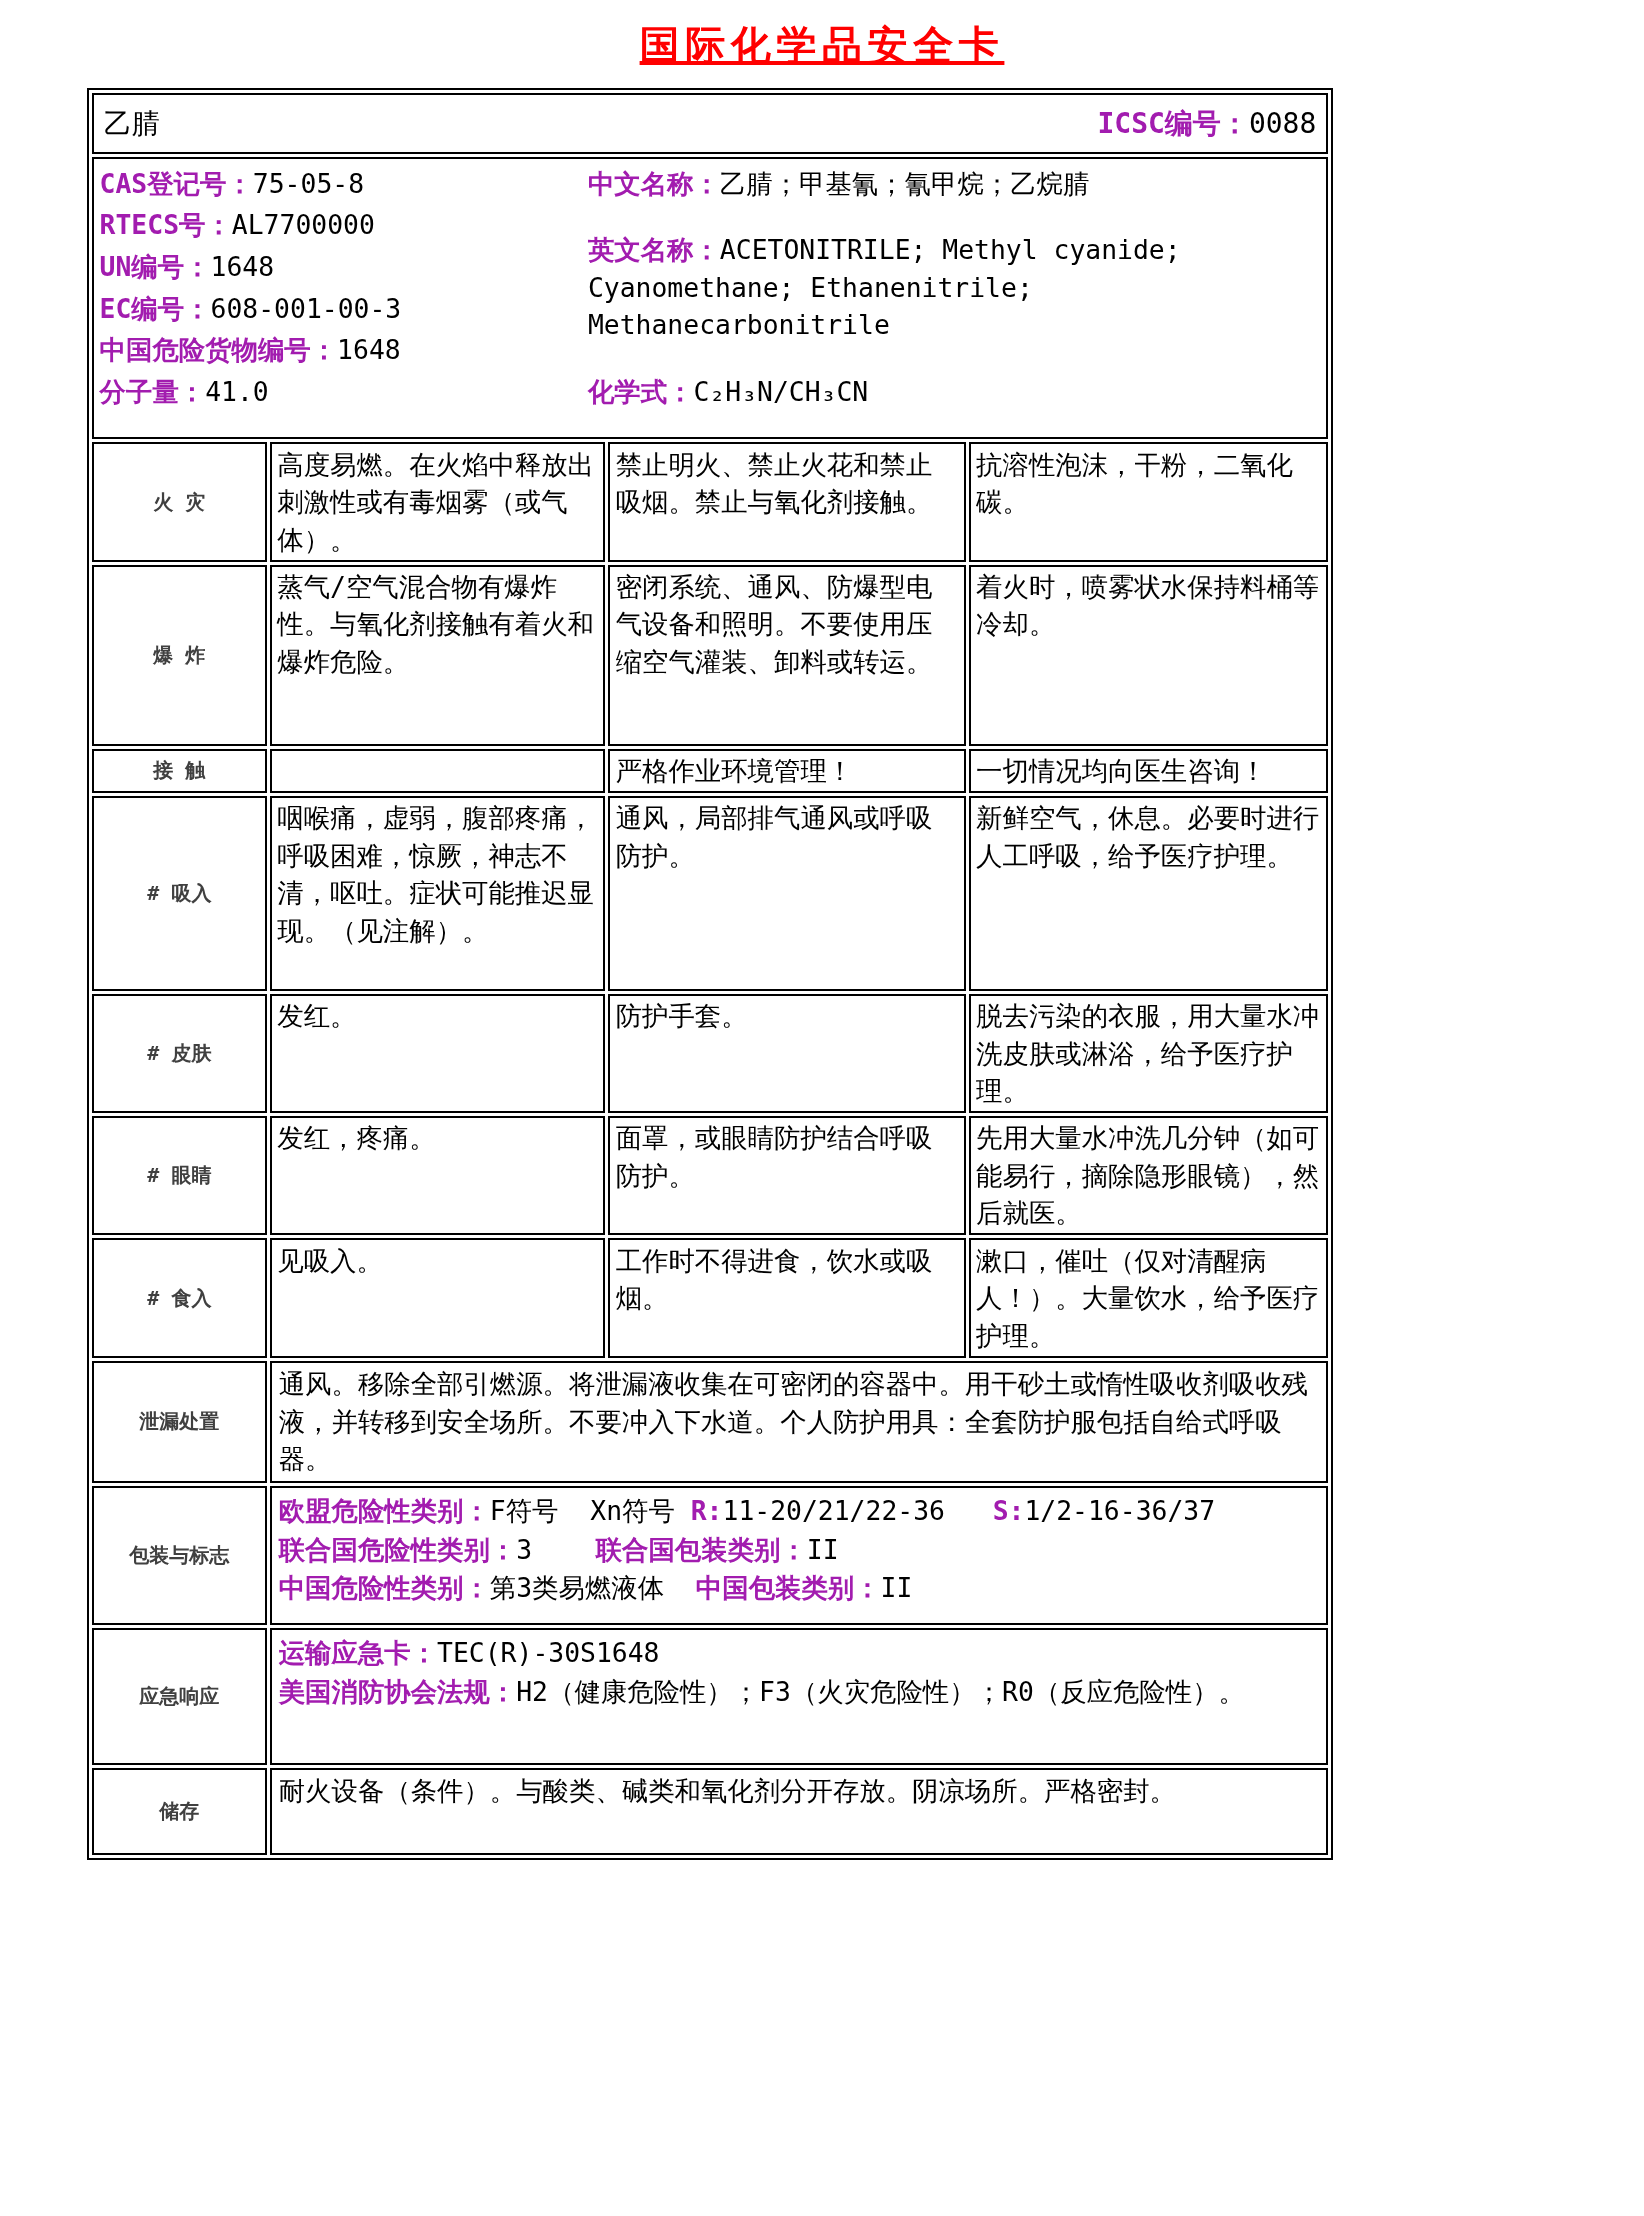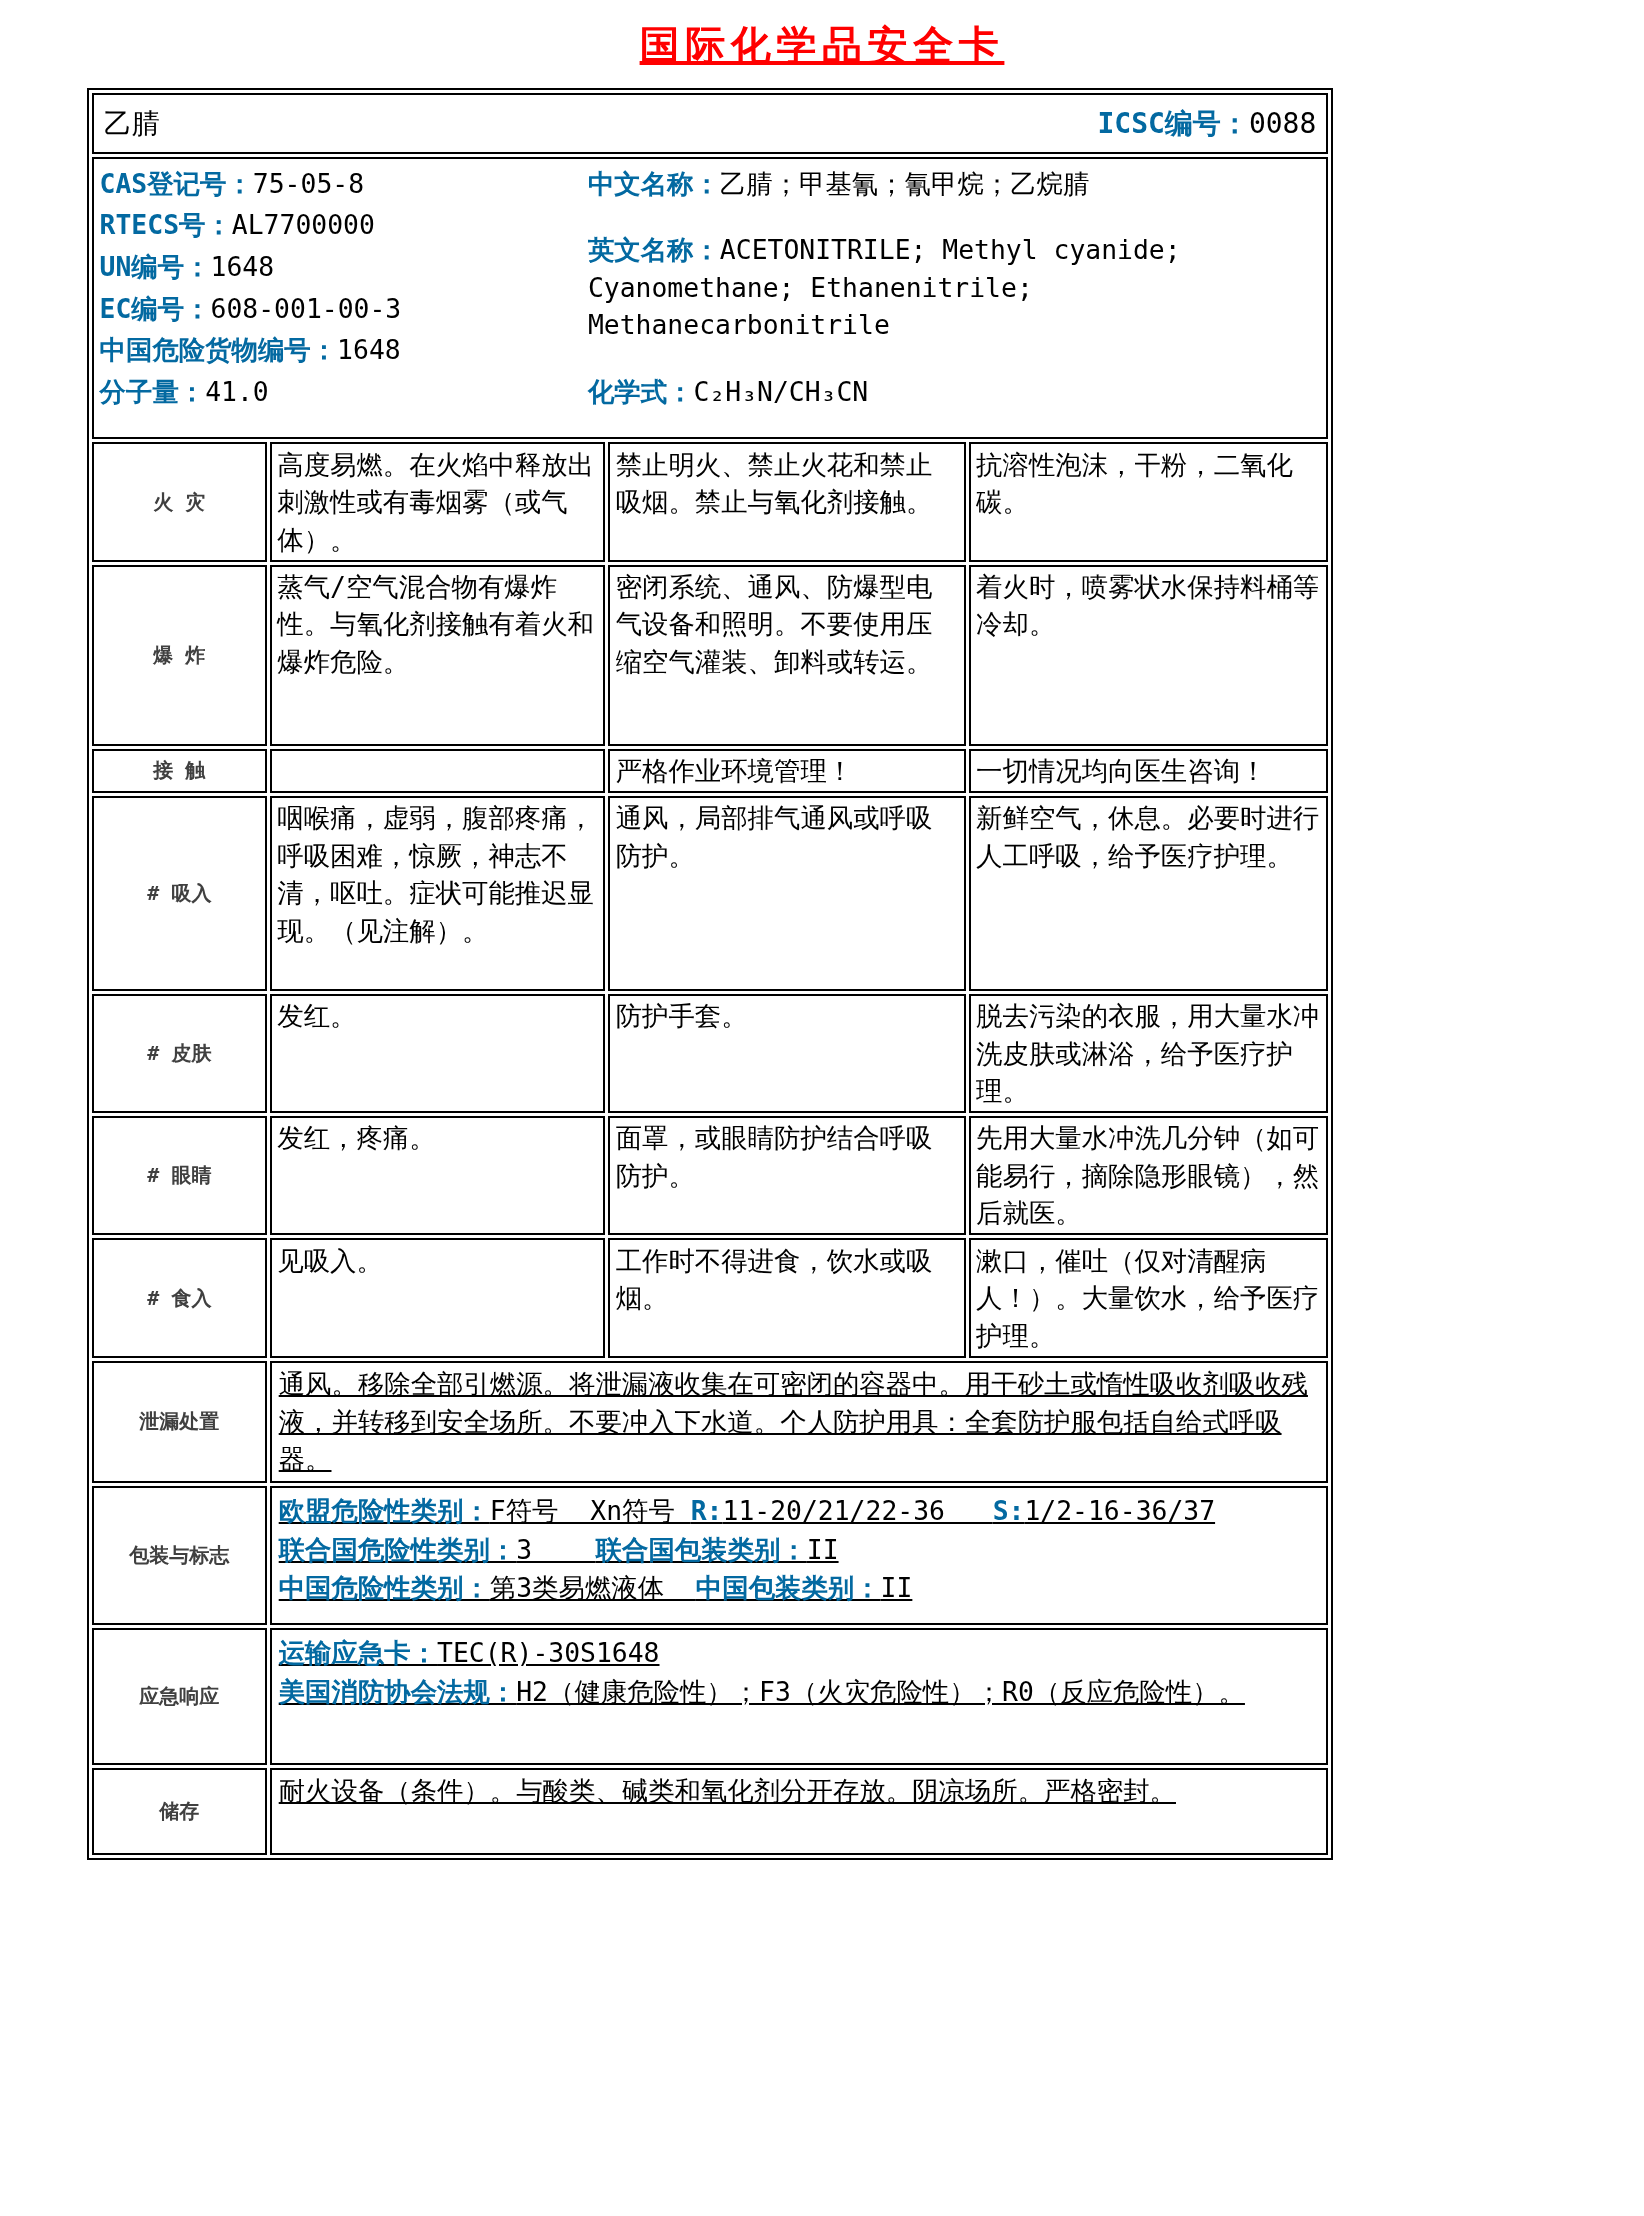--- a/index.html
+++ b/index.html
@@ -52,36 +52,36 @@
     vertical-align: middle;
     font-size: 28.5px;
     white-space: pre-line;
   }
   td.topcell {
     vertical-align: middle;
     font-size: 28px;
     padding: 0 9.7px;
   }
   .toprow { display: flex; justify-content: space-between; align-items: center; }
-  .blue { color: #0369a1; font-weight: bold; }
+  .blue { color: #a21caf; font-weight: bold; }
   .idwrap { display: flex; width: 100%; height: 100%; }
   .idleft {
     width: 40%;
     display: flex; flex-direction: column; justify-content: space-between;
     padding: 4.2px 0;
   }
   .idright {
     width: 60%;
     display: flex; flex-direction: column; justify-content: space-between;
     padding: 4.2px 0;
     gap: 29px;
   }
   .idline, .nameline { font-size: 26.4px; }
   .seg { white-space: pre-wrap; }
-  td.sect { padding: 2.8px 7px; text-decoration: underline; }
+  td.sect { padding: 2.8px 7px; }
   .sline { margin: 1.4px 0; }
 </style>
 </head>
 <body>
 
 <div class="page-title">国际化学品安全卡</div>
 
 <table class="icsc">
   <colgroup>
     <col style="width:174px">

